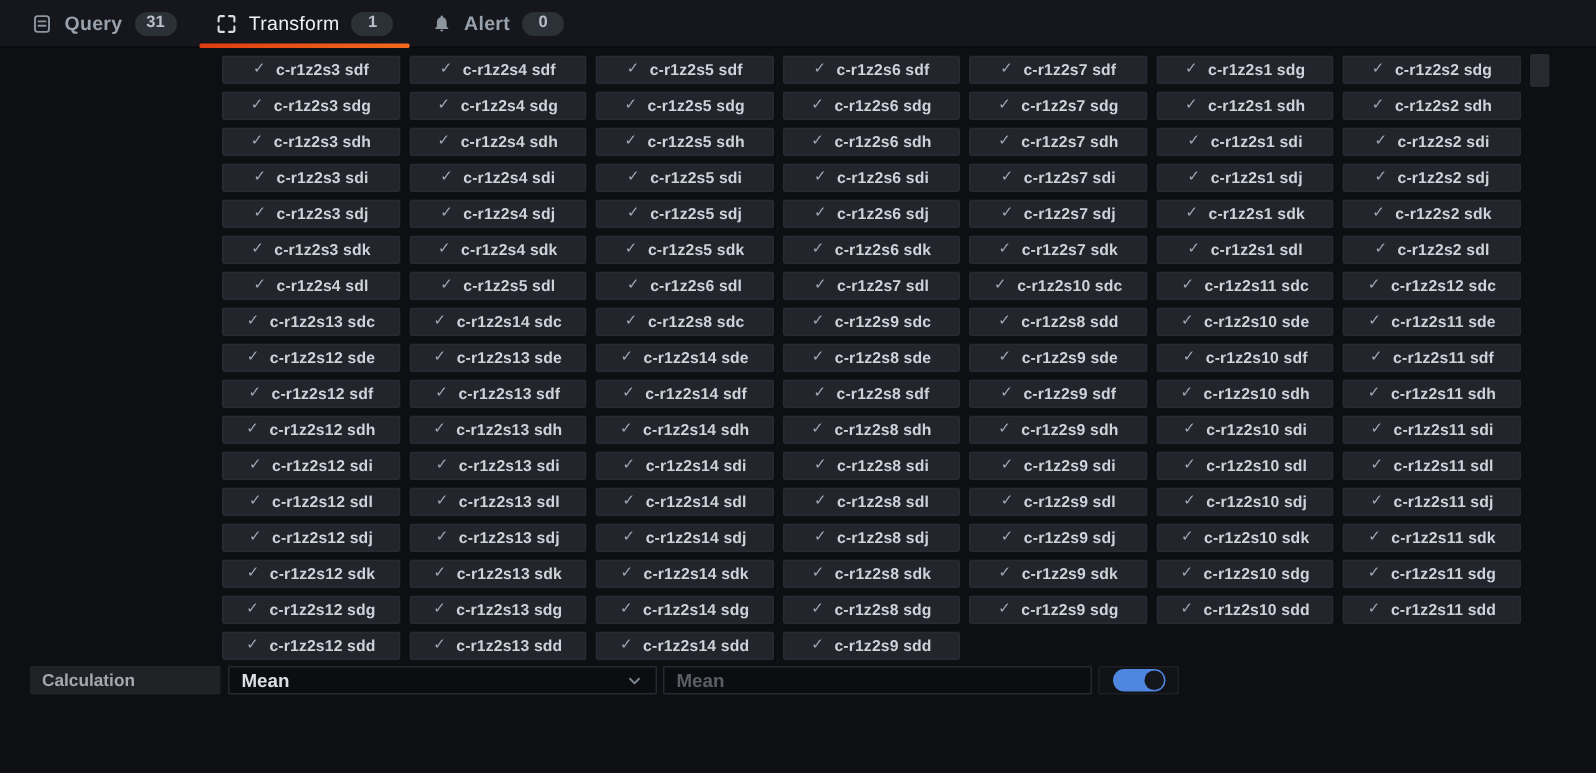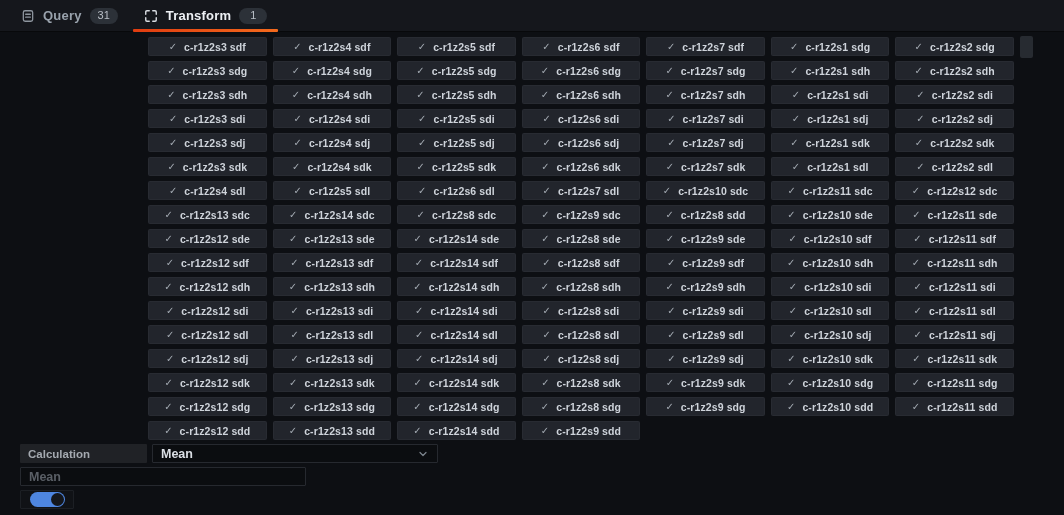--- a/index.html
+++ b/index.html
@@ -10,28 +10,28 @@
   }
   
   .tabbar{
     position:absolute;top:0;left:0;right:0;height:32px;
     background:#15171c;border-bottom:1px solid #08090b;
     display:flex;align-items:stretch;padding-left:8px;box-sizing:border-box;
   }
   .tab{display:flex;align-items:center;gap:8px;padding:0 13px;position:relative;cursor:pointer;color:#8d959e;}
   .tab .tlabel{font-size:13px;font-weight:600;color:#99a2ac;letter-spacing:.2px;}
   .tab.active{color:#d9dde2;}
-  .tab.active .tlabel{color:#edf0f4;font-weight:700;}
+  .tab.active .tlabel{color:#edf0f4;font-weight:400;}
   .tab.active::after{
     content:"";position:absolute;left:2px;right:2px;bottom:-1px;height:3px;
     background:linear-gradient(90deg,#e03c10,#f46a1d);border-radius:1px;
   }
   .badge{
     background:#2c3138;color:#b9bfc7;border-radius:9px;min-width:12px;text-align:center;
-    padding:1.5px 8px;font-size:11px;font-weight:400;line-height:13px;
+    padding:1.5px 8px;font-size:11px;font-weight:700;line-height:13px;
   }
   .ticon{display:flex;align-items:center;}
   .ticon svg{display:block;}
   
   .grid{
     position:absolute;left:148px;top:37px;width:866px;
     display:flex;flex-direction:column;gap:5px;
   }
   .prow{display:flex;gap:6px;width:100%;}
   .pill{
@@ -41,21 +41,21 @@
     border:1px solid rgba(255,255,255,0.03);
   }
   .check{color:#a3aab2;font-size:10px;line-height:1;transform:translateY(-0.5px);}
   .plabel{color:#ced3da;font-size:10.5px;font-weight:700;white-space:nowrap;letter-spacing:.1px;}
   
   .scroll-thumb{
     position:absolute;right:31px;top:36px;width:13px;height:22px;
     background:#272b31;border-radius:2px;cursor:grab;
   }
   
-  .form{position:absolute;left:20px;top:444px;display:flex;flex-direction:column;gap:4px;}
+  .form{position:absolute;left:20px;top:444px;display:flex;flex-direction:row;gap:4px;}
   .frow{display:flex;gap:5px;height:19px;}
   .flabel{
     width:127px;box-sizing:border-box;background:#202226;border-radius:1px;
     color:#a4a9b0;font-size:11.5px;font-weight:700;
     display:flex;align-items:center;padding-left:8px;
   }
   .select{
     width:286px;box-sizing:border-box;background:#0b0d10;border:1px solid #26292f;border-radius:1px;
     display:flex;align-items:center;justify-content:space-between;padding:0 8px;cursor:pointer;
   }
@@ -94,20 +94,29 @@
       <svg width="14" height="14" viewBox="0 0 24 24" fill="none" stroke="currentColor" stroke-width="2.4" stroke-linecap="round">
         <path d="M9 3H5a2 2 0 0 0-2 2v4"></path>
         <path d="M15 3h4a2 2 0 0 1 2 2v4"></path>
         <path d="M21 15v4a2 2 0 0 1-2 2h-4"></path>
         <path d="M3 15v4a2 2 0 0 0 2 2h4"></path>
       </svg>
     </span>
     <span class="tlabel">Transform</span>
     <span class="badge">1</span>
   </div>
+  <div class="tab">
+    <span class="ticon">
+      <svg width="13" height="13" viewBox="0 0 24 24" fill="currentColor">
+        <path d="M12 22a2 2 0 0 0 2-2h-4a2 2 0 0 0 2 2zm6-6v-5c0-3.07-1.64-5.64-4.5-6.32V4a1.5 1.5 0 0 0-3 0v.68C7.64 5.36 6 7.93 6 11v5l-2 2v1h16v-1l-2-2z"></path>
+      </svg>
+    </span>
+    <span class="tlabel">Alert</span>
+    <span class="badge">0</span>
+  </div>
 </div>
 
 <div class="grid" id="pill-grid">
     <div class="prow">
       <div class="pill">
         <span class="check">✓</span>
         <span class="plabel">c-r1z2s3 sdf</span>
       </div>
       <div class="pill">
         <span class="check">✓</span>

